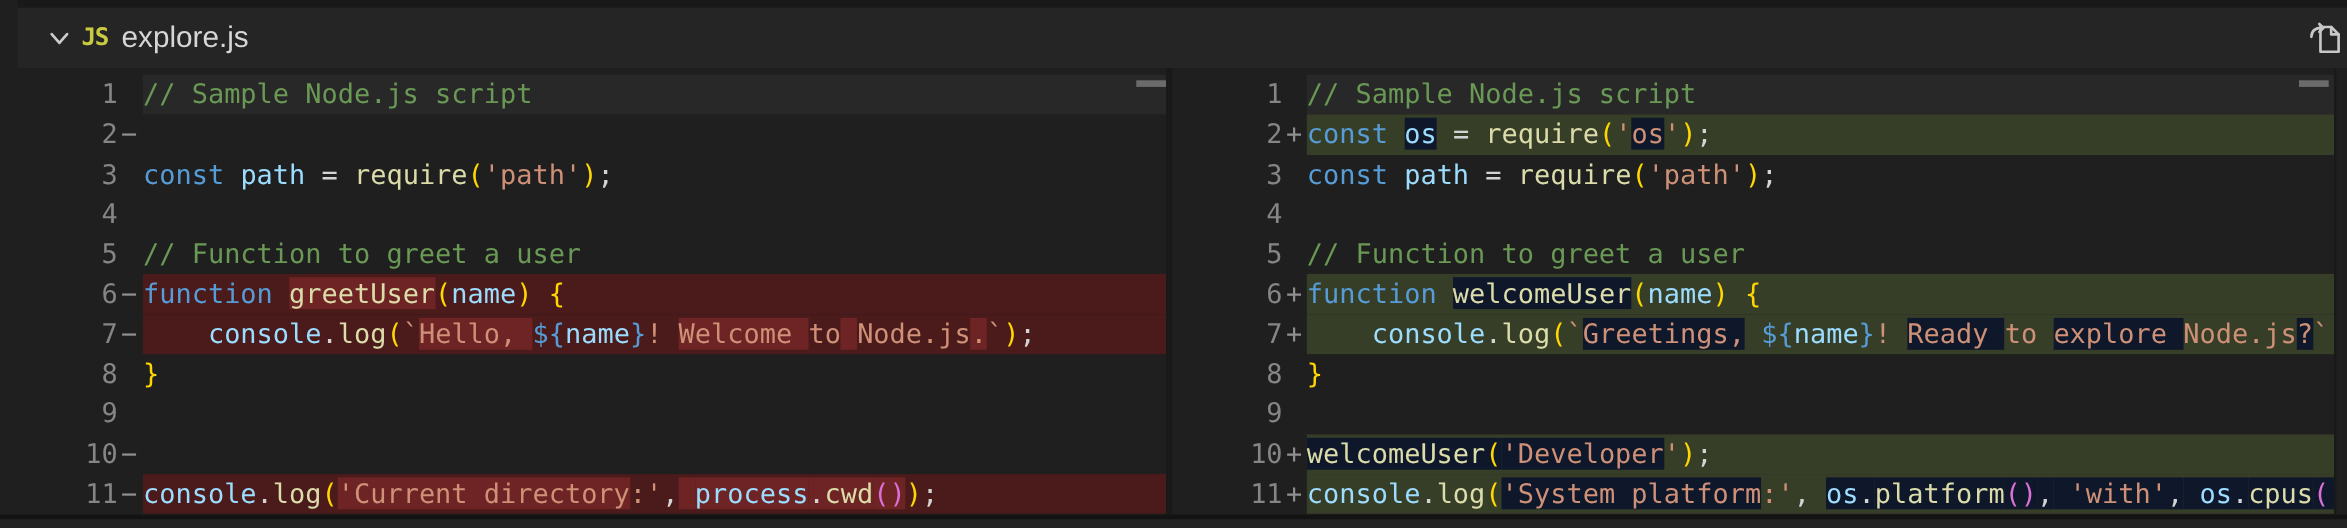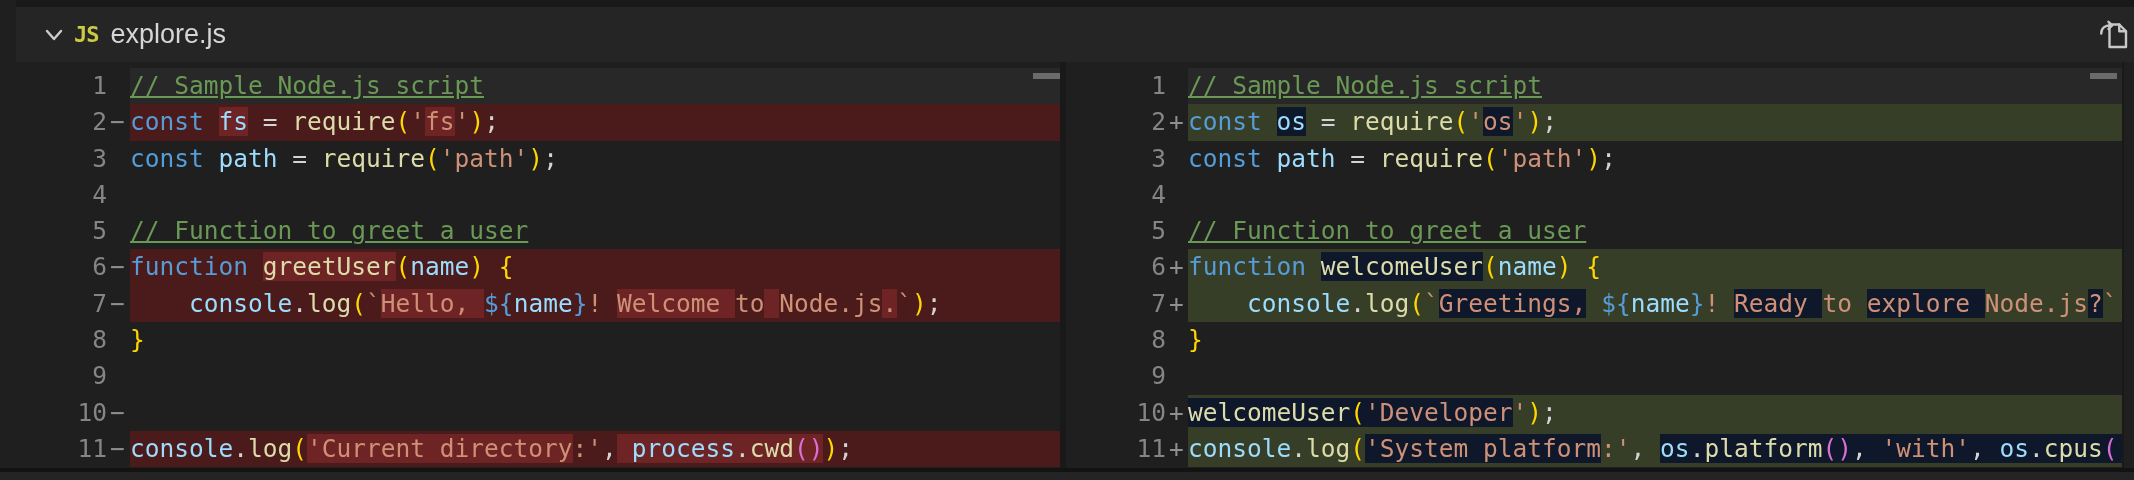--- a/index.html
+++ b/index.html
@@ -55,21 +55,21 @@
   .row.del .code{background:#4b1a1a;}
   .row.add .code{background:#373e28;}
   .row.cur .code{background:#282828;}
   .row.del .hl{background:#6e2424;}
   .row.add .hl{background:#0f172a;}
   
   .tk-kw{color:#569cd6;}
   .tk-var{color:#9cdcfe;}
   .tk-fn{color:#dcdcaa;}
   .tk-str{color:#ce9178;}
-  .tk-cmt{color:#6a9955;text-decoration:underline;}
+  .tk-cmt{color:#6a9955;}
   .tk-pun{color:#d4d4d4;}
   .tk-b1{color:#ffd700;}
   .tk-b2{color:#da70d6;}
   .tk-tpl{color:#569cd6;}
 </style>
 </head>
 <body>
 
 <div class="file-header">
   <div class="chev">
@@ -98,21 +98,20 @@
         <span class="num">1</span>
         <span class="sign"> </span>
       </div>
       <span class="code"><span class="tk-cmt">// Sample Node.js script</span></span>
     </div>
     <div class="row del">
       <div class="gutter">
         <span class="num">2</span>
         <span class="sign">−</span>
       </div>
-      <span class="code"><span class="tk-kw">const</span><span class="tk-pun"> </span><span class="tk-var hl">fs</span><span class="tk-pun"> = </span><span class="tk-fn">require</span><span class="tk-b1">(</span><span class="tk-str">'</span><span class="tk-str hl">fs</span><span class="tk-str">'</span><span class="tk-b1">)</span><span class="tk-pun">;</span></span>
     </div>
     <div class="row ctx">
       <div class="gutter">
         <span class="num">3</span>
         <span class="sign"> </span>
       </div>
       <span class="code"><span class="tk-kw">const</span><span class="tk-pun"> </span><span class="tk-var">path</span><span class="tk-pun"> = </span><span class="tk-fn">require</span><span class="tk-b1">(</span><span class="tk-str">'path'</span><span class="tk-b1">)</span><span class="tk-pun">;</span></span>
     </div>
     <div class="row ctx">
       <div class="gutter">

